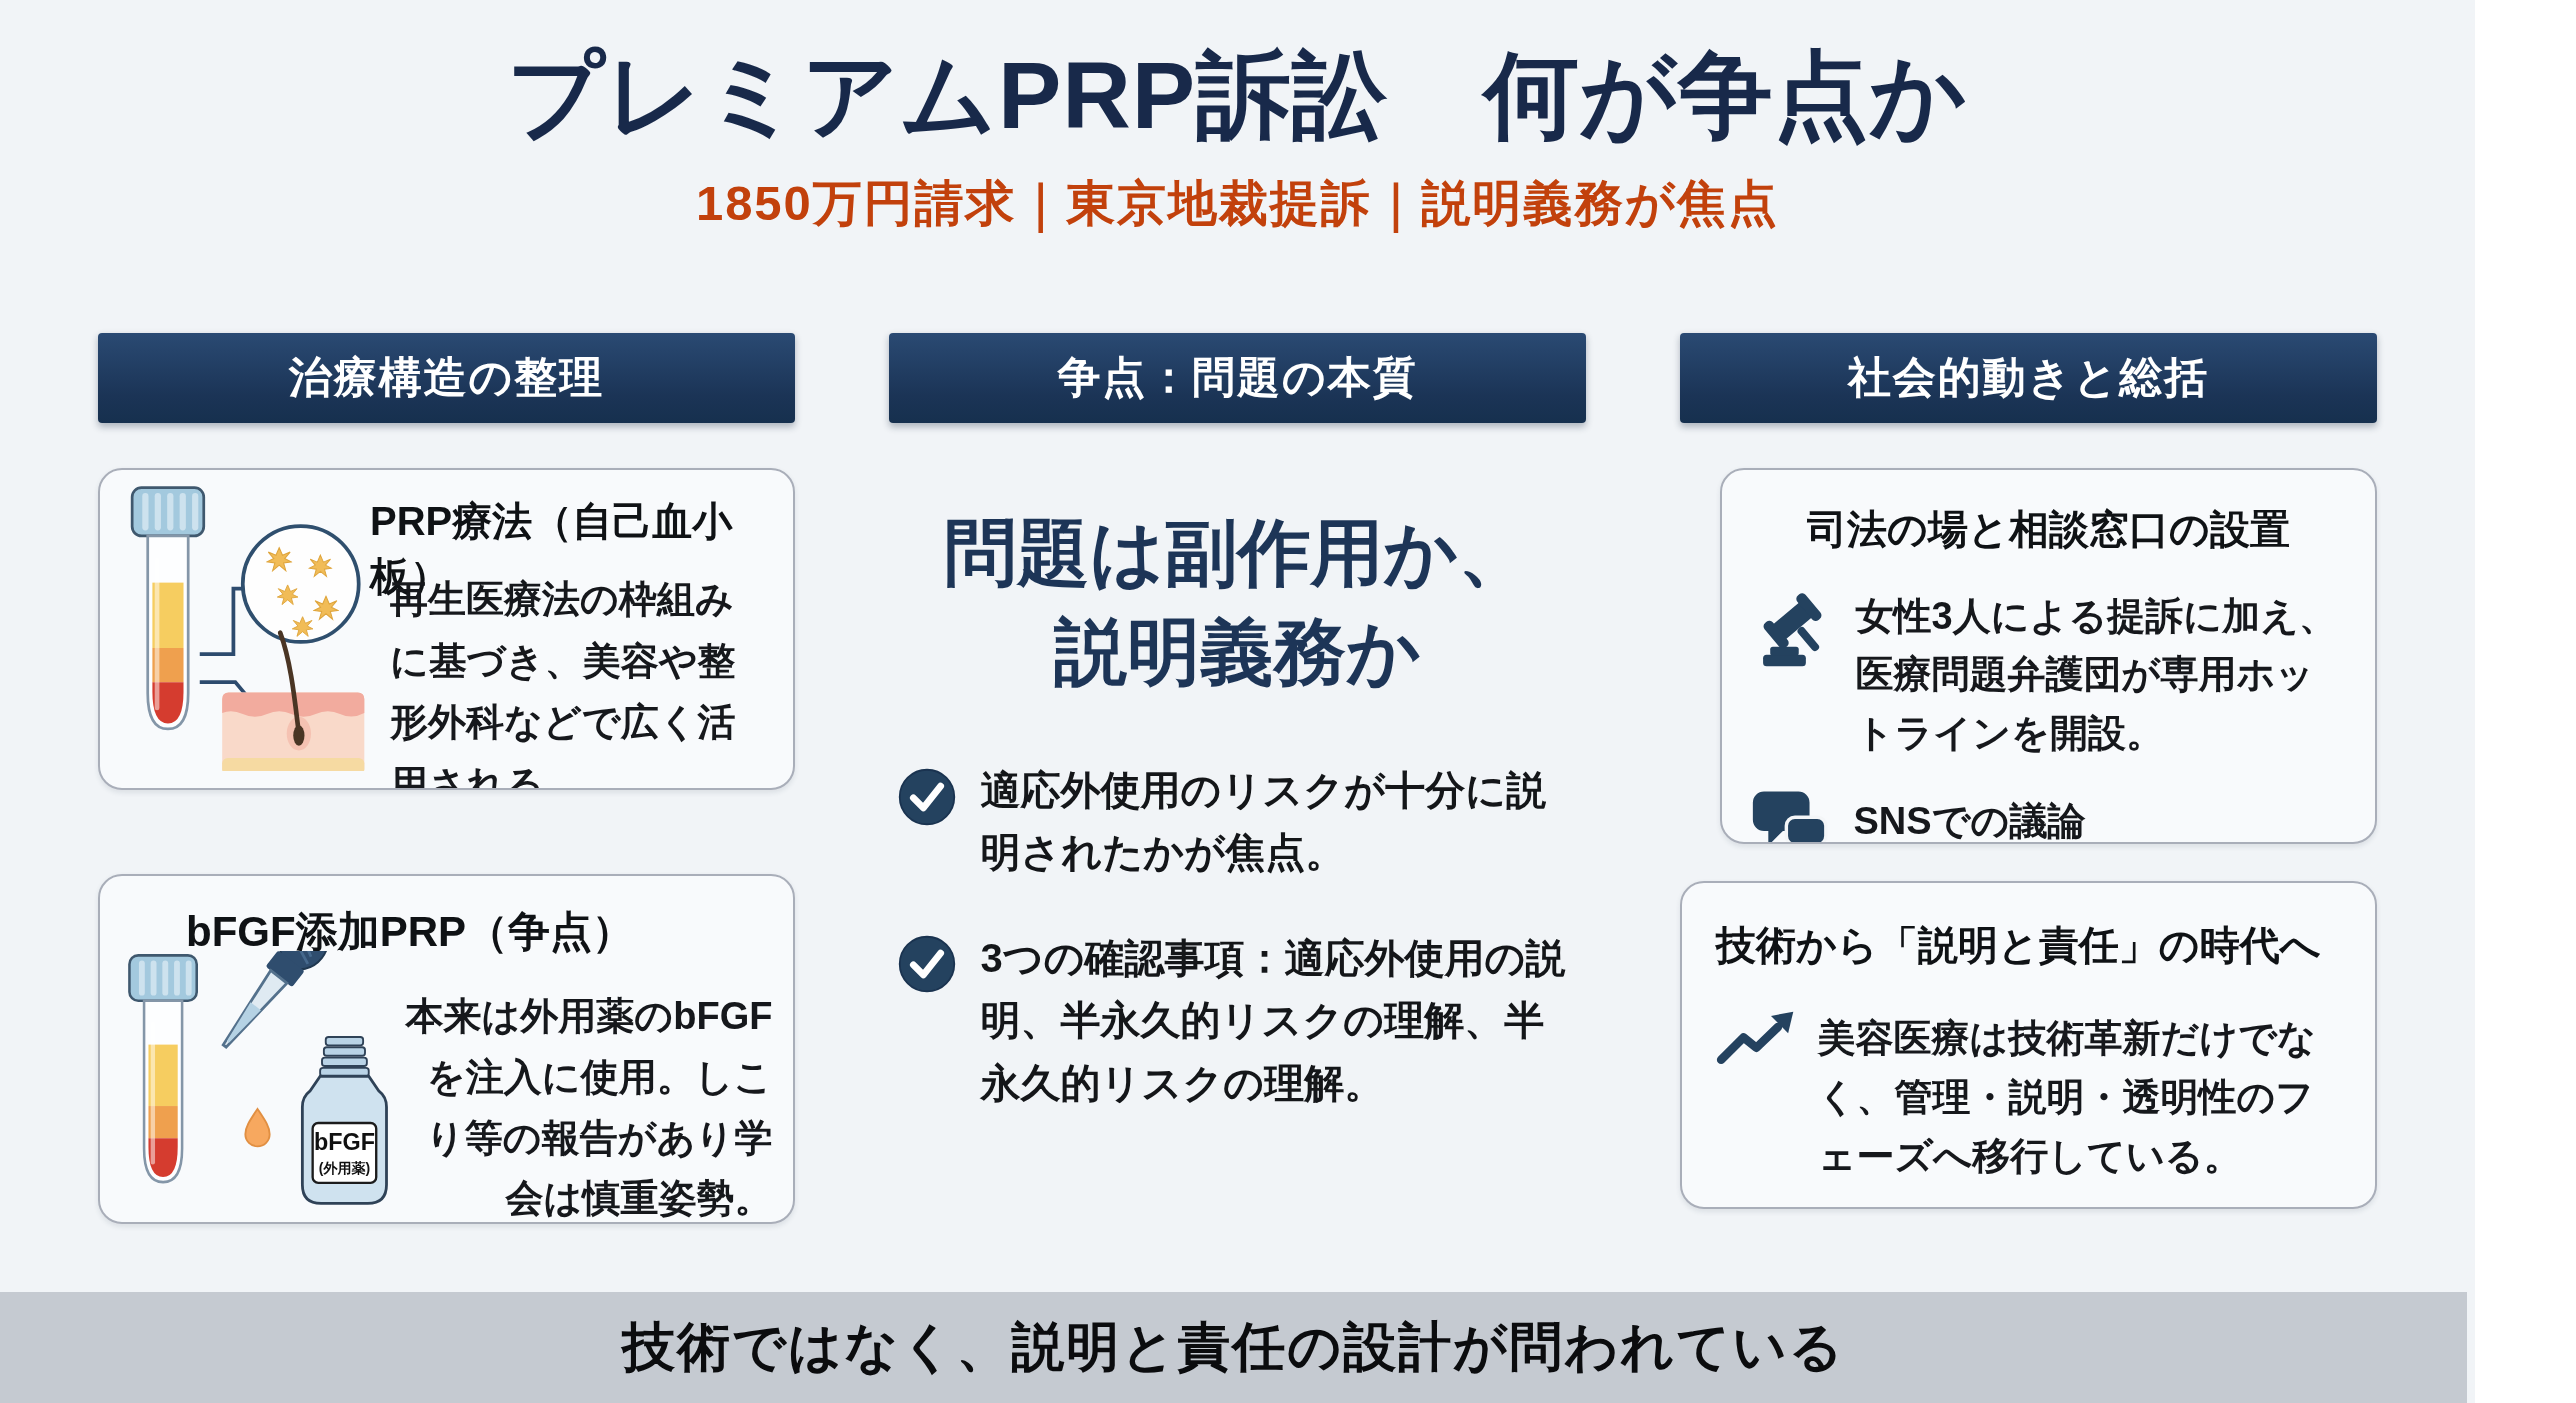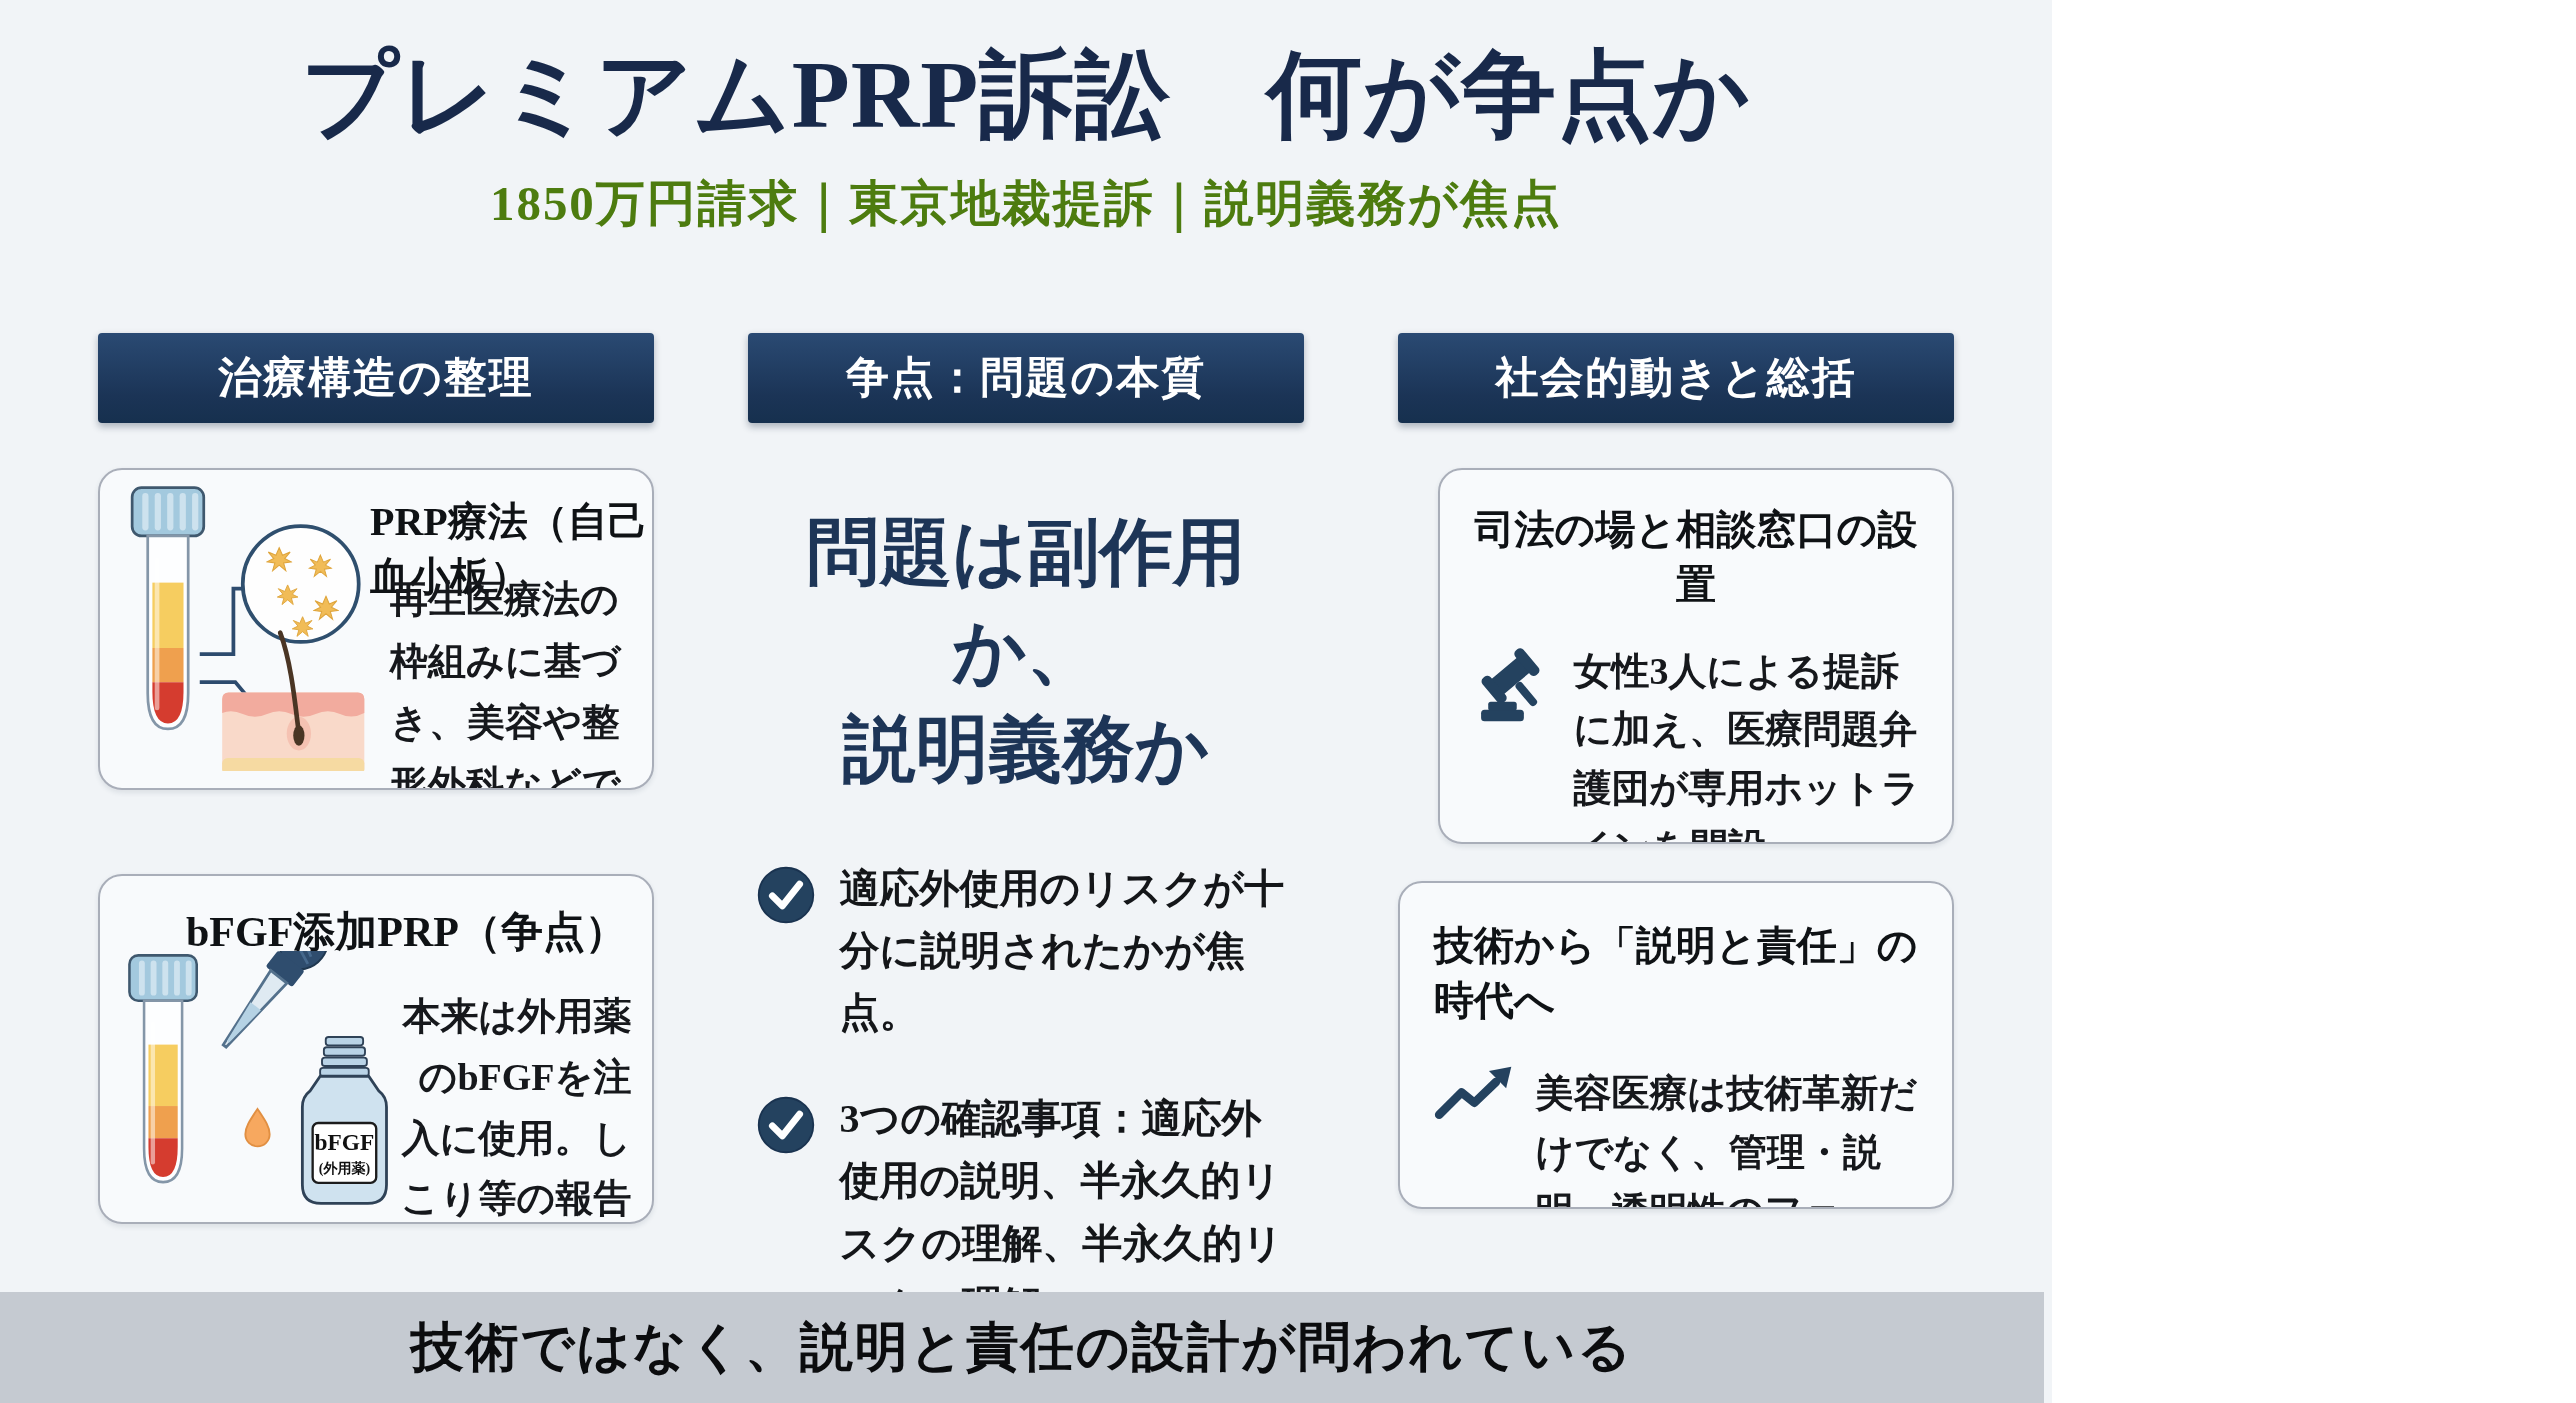--- a/index.html
+++ b/index.html
@@ -1,30 +1,30 @@
 <!DOCTYPE html>
 <html style="font-size:15px"><head>
 <meta charset="utf-8">
 <style>
   html,body{margin:0;padding:0;background:#ffffff;}
   .canvas{
     position:relative;
-    width:2052px;height:1403px;
+    width:2475px;height:1403px;
     background:#f1f4f7;
-    font-family:Liberation Serif, serif;
+    font-family:Liberation Sans, sans-serif;
     overflow:hidden;
   }
   
   .header{padding-top:41px;text-align:center;}
   .title{
     font-size:95px;font-weight:800;color:#18294a;
     letter-spacing:0.9px;line-height:1.15;
   }
   .subtitle{
-    margin-top:20.6px;font-size:49px;font-weight:700;color:#4d7c0f;
+    margin-top:20.6px;font-size:49px;font-weight:700;color:#c2410c;
     letter-spacing:1.9px;
   }
   
   .columns{
     position:absolute;top:333px;left:98px;right:98px;
     display:flex;gap:94px;
   }
   .col{flex:1;display:flex;flex-direction:column;min-width:0;}
   .pill{
     height:90px;border-radius:4px;

